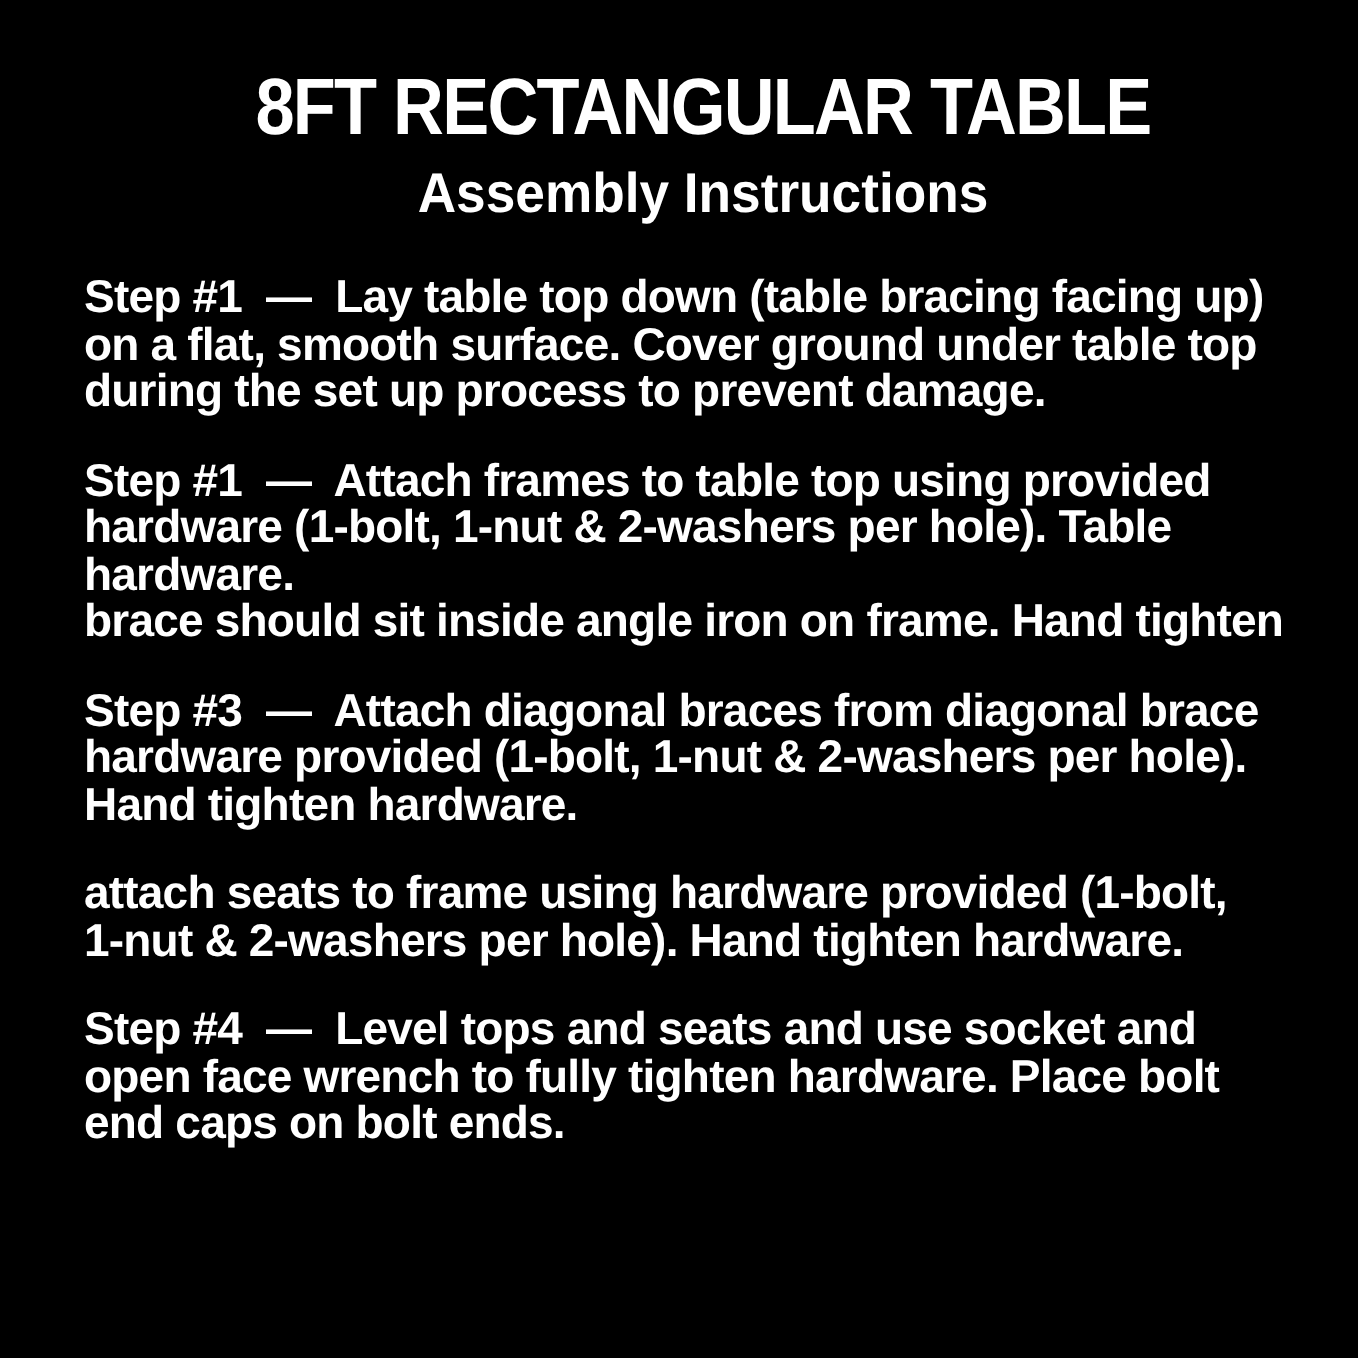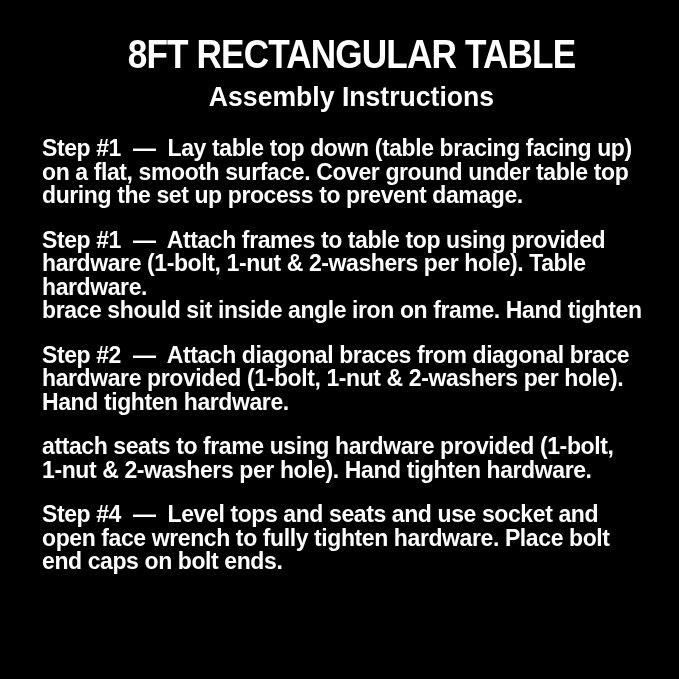--- a/index.html
+++ b/index.html
@@ -76,21 +76,21 @@
     </div>
 
     <div class="step">
       <div class="line">Step #1  —  Attach frames to table top using provided</div>
       <div class="line">hardware (1-bolt, 1-nut &amp; 2-washers per hole). Table</div>
       <div class="line">hardware.</div>
       <div class="line">brace should sit inside angle iron on frame. Hand tighten</div>
     </div>
 
     <div class="step">
-      <div class="line">Step #2  —  Attach diagonal braces from diagonal brace</div>
+      <div class="line">Step #3  —  Attach diagonal braces from diagonal brace</div>
       <div class="line">hardware provided (1-bolt, 1-nut &amp; 2-washers per hole).</div>
       <div class="line">Hand tighten hardware.</div>
     </div>
 
     <div class="step">
       <div class="line">attach seats to frame using hardware provided (1-bolt,</div>
       <div class="line">1-nut &amp; 2-washers per hole). Hand tighten hardware.</div>
     </div>
 
     <div class="step">

